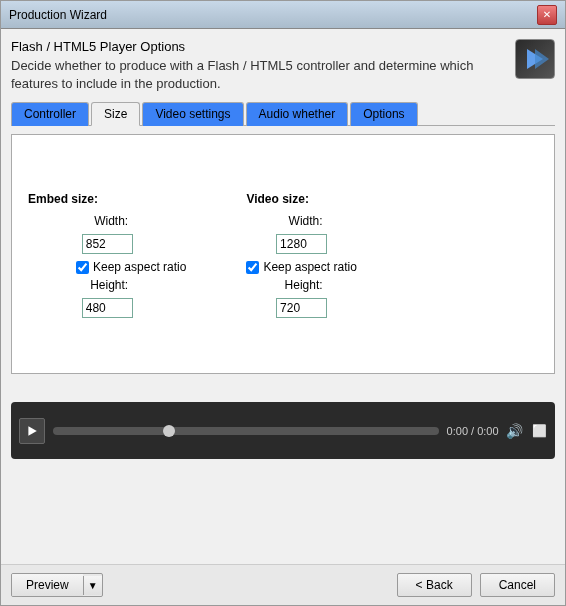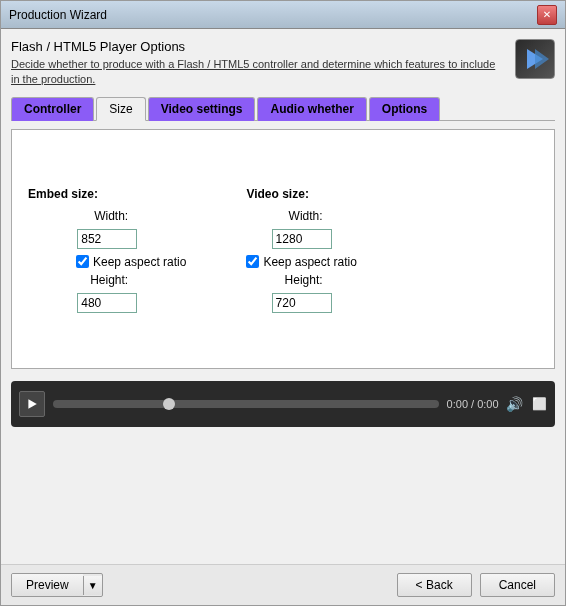--- a/index.html
+++ b/index.html
@@ -69,24 +69,23 @@
     }
     .header-text {
       flex: 1;
     }
     .header-title {
       font-size: 13px;
       font-weight: normal;
       margin-bottom: 3px;
     }
     .header-desc {
-      font-size: 11px;
+      font-size: 13px;
       color: #333;
       line-height: 1.4;
-      text-decoration: underline;
     }
     .header-icon {
       width: 40px;
       height: 40px;
       background: linear-gradient(135deg, #2a2a2a, #555);
       border: 1px solid #888;
       border-radius: 4px;
       display: flex;
       align-items: center;
       justify-content: center;
@@ -101,28 +100,27 @@
     .tabs {
       display: flex;
       border-bottom: 1px solid #aaa;
       gap: 0;
       flex-shrink: 0;
     }
     .tab {
       padding: 4px 12px;
       border: 1px solid #aaa;
       border-bottom: none;
-      background: #8b5cf6;
+      background: #3b82f6;
       cursor: pointer;
       font-size: 12px;
       border-radius: 3px 3px 0 0;
       margin-right: 2px;
       position: relative;
       bottom: -1px;
-      font-weight: bold;
     }
     .tab.active {
       background: #f0f0f0;
       border-bottom: 1px solid #f0f0f0;
       z-index: 2;
       font-weight: normal;
     }
 
     
     .panel {
@@ -156,21 +154,21 @@
       align-items: center;
       gap: 6px;
       flex-direction: column;
     }
     .field-label {
       font-size: 12px;
       width: 42px;
       text-align: right;
     }
     .field-input {
-      width: 60px;
+      width: 51px;
       height: 20px;
       border: 1px solid #7a9;
       background: #fff;
       padding: 0 3px;
       font-size: 12px;
       color: #000;
     }
     .checkbox-row {
       display: flex;
       align-items: center;
@@ -182,24 +180,24 @@
       width: 13px;
       height: 13px;
     }
     .checkbox-label {
       font-size: 12px;
     }
 
     
     .player-area {
       flex-shrink: 0;
-      margin-top: 4px;
+      margin-top: 20px;
       background: #2a2a2a;
       border-radius: 4px;
-      height: 46px;
+      height: 57px;
       display: flex;
       align-items: center;
       padding: 0 8px;
       gap: 8px;
     }
     .play-btn {
       width: 26px;
       height: 26px;
       background: #444;
       border: 1px solid #666;

